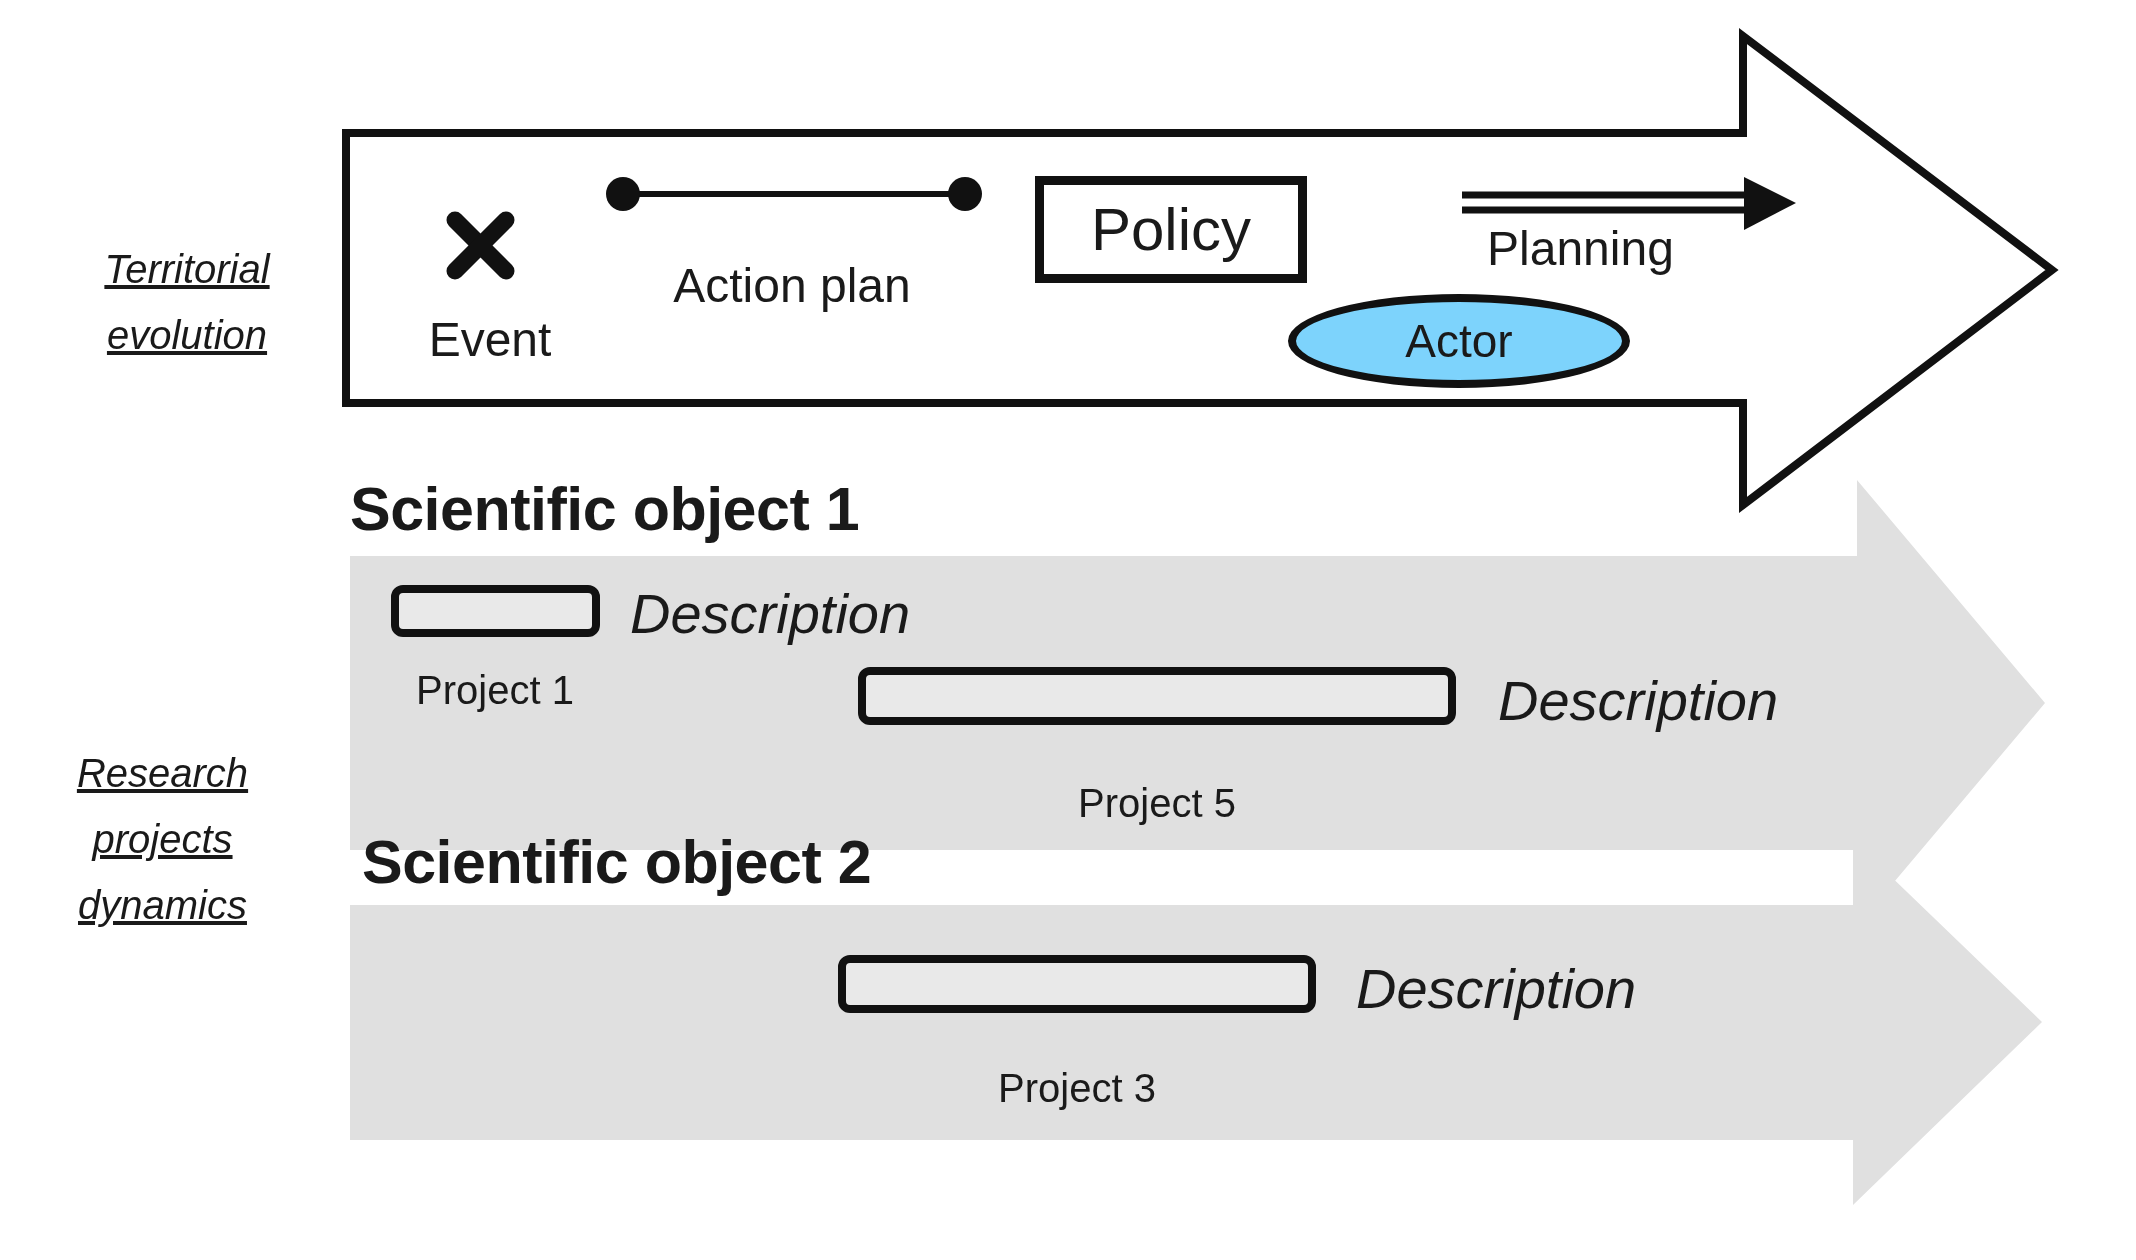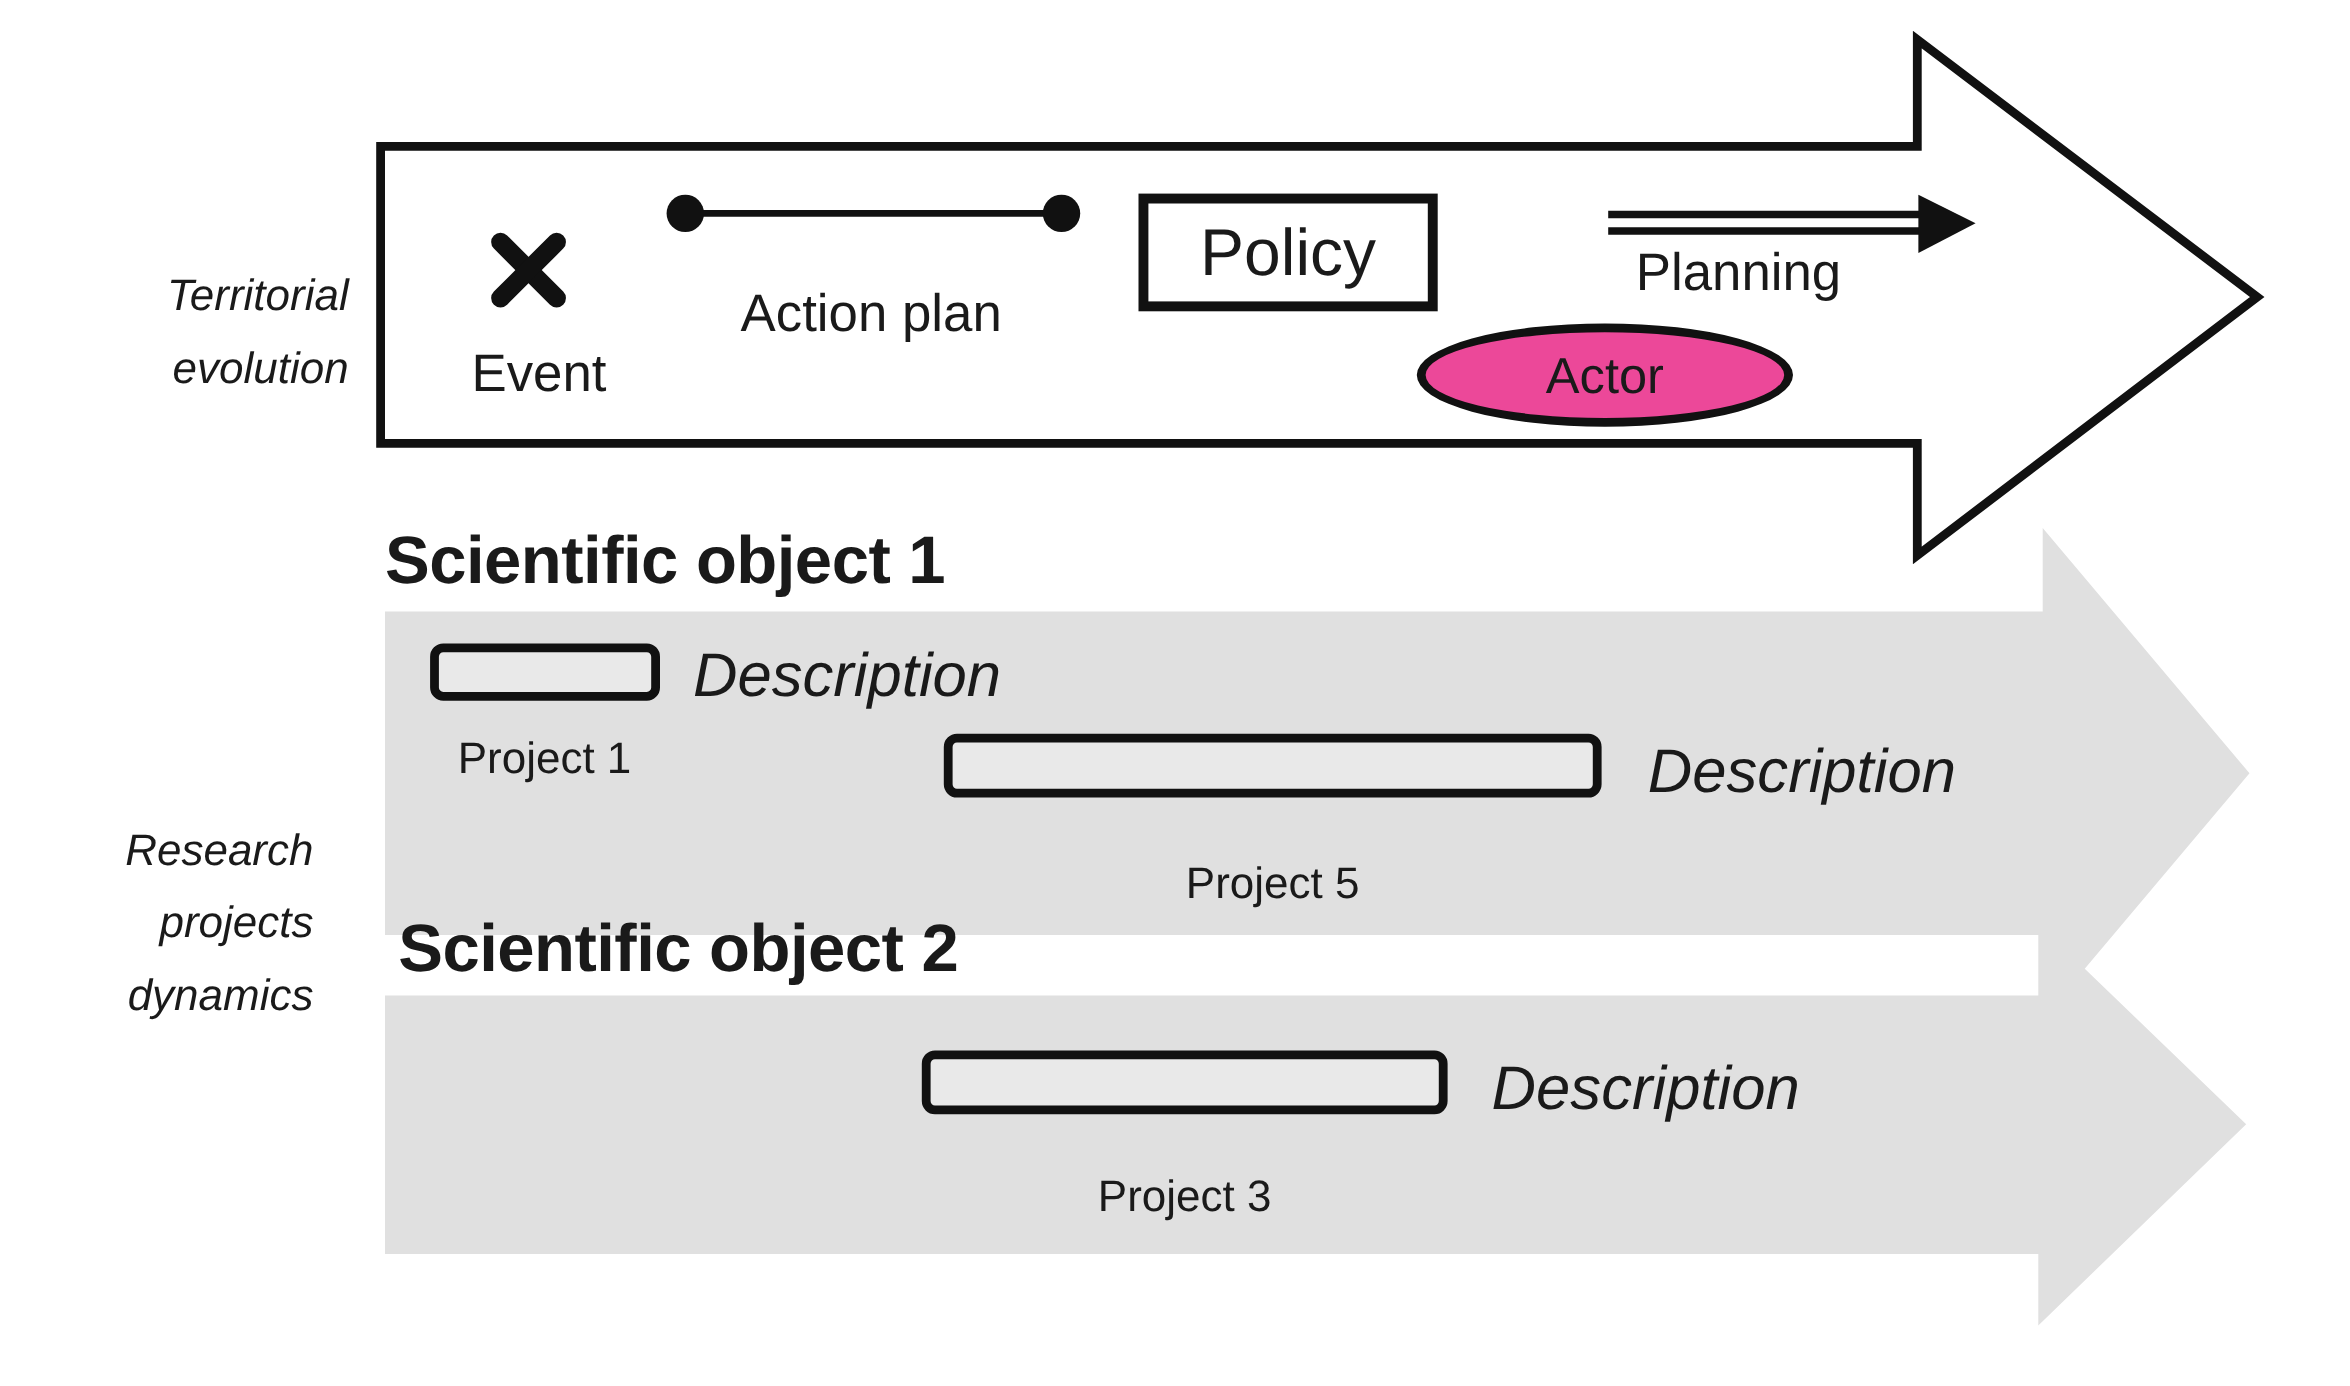--- a/index.html
+++ b/index.html
@@ -9,37 +9,37 @@
     background:#ffffff;
     font-family:"Liberation Sans", sans-serif;
     color:#1a1a1a;
     overflow:hidden;
   }
   #shapes { position:absolute; left:0; top:0; width:2136px; height:1260px; }
 
   .lbl { position:absolute; white-space:nowrap; line-height:1.05; }
   .side-label {
     position:absolute; font-style:italic; font-size:40px;
-    line-height:66px; text-align:right; white-space:nowrap;
+    line-height:66px; text-align:center; white-space:nowrap;text-decoration:underline;
   }
   .arrow-label { font-size:48px; }
   .plain-label { font-size:40px; }
   .italic-label { font-size:56px; font-style:italic; }
   .section-title { font-size:61px; font-weight:700; letter-spacing:-0.5px; }
 
   .policy-box {
     position:absolute; left:1035px; top:176px; width:272px; height:107px;
     box-sizing:border-box; border:9px solid #111; background:#fff;
     display:flex; align-items:center; justify-content:center;
     font-size:60px;
   }
   .actor-ellipse {
     position:absolute; left:1288px; top:294px; width:342px; height:94px;
     box-sizing:border-box; border:8px solid #111; border-radius:50%;
-    background:#ec4899; display:flex; align-items:center; justify-content:center;
+    background:#7dd3fc; display:flex; align-items:center; justify-content:center;
     font-size:46px;
   }
   .project-bar {
     position:absolute; box-sizing:border-box;
     border:8px solid #111; border-radius:12px; background:#e9e9e9;
   }
   #bar-p1 { left:391px; top:585px; width:209px; height:52px; }
   #bar-p2 { left:858px; top:667px; width:598px; height:58px; }
   #bar-p3 { left:838px; top:955px; width:478px; height:58px; }
 

